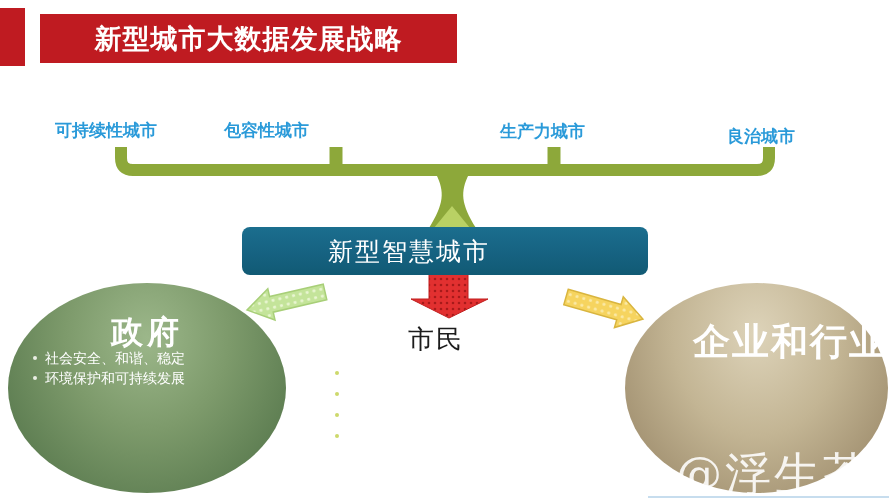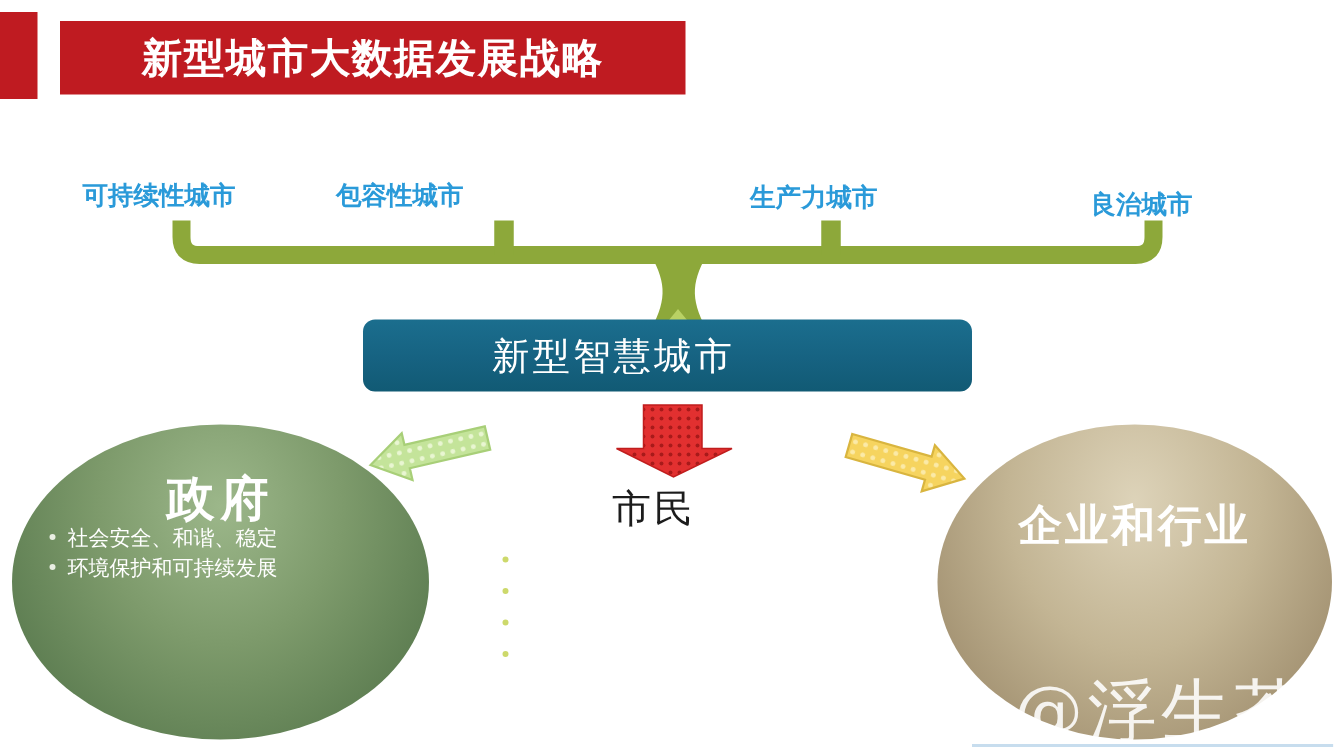--- a/index.html
+++ b/index.html
@@ -18,39 +18,39 @@
   
   .branch-label{color:#2a9ad9;font-size:17px;font-weight:bold;white-space:nowrap;}
   #bl0{left:55px;top:119px;}
   #bl1{left:224px;top:119px;}
   #bl2{left:500px;top:120px;}
   #bl3{left:727px;top:125px;}
   
   #diagram-svg{left:0;top:0;pointer-events:none;}
   
   #root-box{
-    left:242px;top:213px;width:406px;height:48px;border-radius:8px;
+    left:242px;top:227px;width:406px;height:48px;border-radius:8px;
     background:linear-gradient(180deg,#1b6e8e 0%,#166281 55%,#115演67 100%);
     background:linear-gradient(180deg,#1b6e8e 0%,#166281 55%,#115A74 100%);
     display:flex;align-items:center;justify-content:center;
   }
   #root-box .t{color:#ffffff;font-size:25px;letter-spacing:2px;padding-right:72px;}
   
   .bubble{border-radius:50%;}
   #gov-bubble{
     left:8px;top:283px;width:278px;height:210px;
     background:radial-gradient(ellipse at 50% 26%,#9cb78a 0%,#7d9a6b 42%,#5f7f53 78%,#527147 100%);
   }
   #ent-bubble{
     left:625px;top:283px;width:263px;height:210px;
     background:radial-gradient(ellipse at 50% 24%,#ddd3b9 0%,#c3b594 45%,#a39272 82%,#93825f 100%);
   }
   .bubble-title{color:#ffffff;font-weight:bold;white-space:nowrap;text-align:center;}
   #gov-title{left:0;right:0;top:28px;font-size:32px;letter-spacing:4px;}
-  #ent-title{left:0;right:0;top:48px;font-size:29px;letter-spacing:2px;}
+  #ent-title{left:0;right:0;top:34px;font-size:37px;letter-spacing:2px;text-align:right;}
   .bullets{list-style:none;margin:0;padding:0;}
   .bullets li{display:flex;align-items:flex-start;margin-bottom:5px;color:#ffffff;font-size:14px;line-height:1.04;white-space:nowrap;}
   .bullets .dot{
     flex:0 0 auto;width:4px;height:4px;border-radius:50%;
     background:rgba(255,255,250,0.85);margin:5px 8px 0 0;
   }
   #gov-bullets{left:25px;top:68px;}
   #ent-bullets{left:15px;top:76px;}
   
   #citizen-title{left:408px;top:322px;width:80px;text-align:left;color:#1c1c1c;font-size:26px;letter-spacing:2px;font-family:Liberation Serif, serif;}

